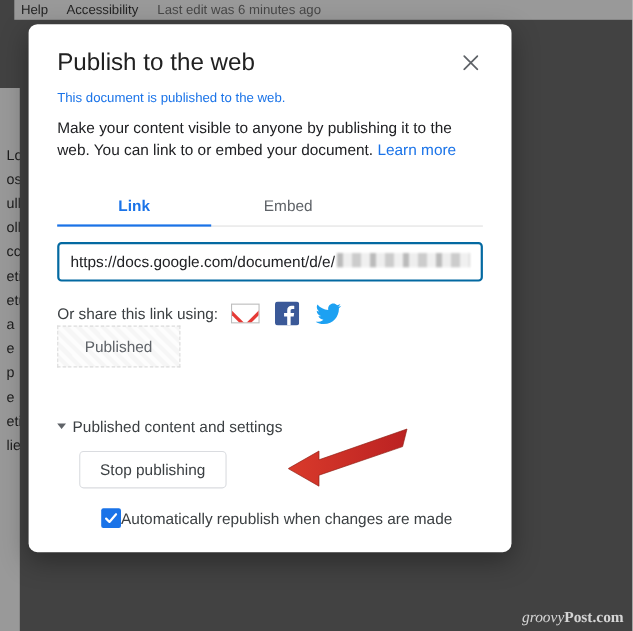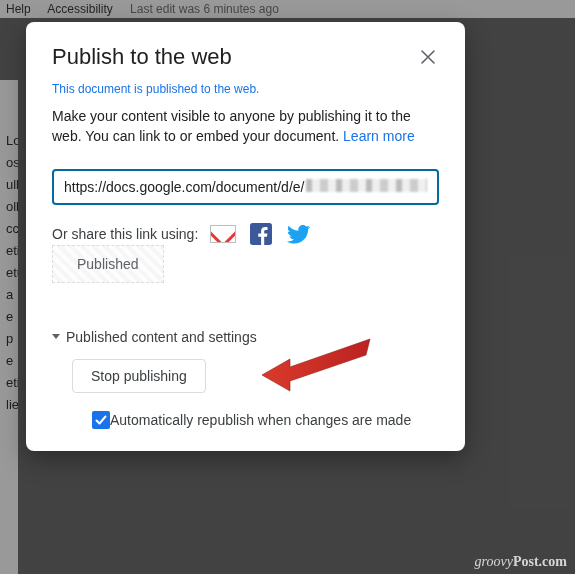--- a/index.html
+++ b/index.html
@@ -5,21 +5,21 @@
   * { box-sizing: border-box; margin: 0; padding: 0; }
   html, body { width: 575px; height: 574px; }
   body {
     font-family: Arial, "Helvetica Neue", Helvetica, sans-serif;
     background: #6f6f6f;
     position: relative;
     overflow: hidden;
   }
   .bg-menu {
     position: absolute;
-    top: 0; left: 0; right: 0;
+    top: 0; left: 13px; right: 0;
     height: 18px;
     background: #fff;
     color: #3b3b3b;
     font-size: 12px;
     padding: 2px 6px;
   }
   .bg-menu span { margin-right: 14px; }
   .bg-text {
     position: absolute;
     top: 80px; left: 0; bottom: 0;
@@ -257,20 +257,24 @@
         </svg>
     </div>
   </div>
 
   <div class="status-line">This document is published to the web.</div>
 
   <div class="desc">
     <span>Make your content visible to anyone by publishing it to the web. You can link to or embed your document. </span><span class="learn">Learn more</span>
   </div>
 
+  <div class="tabs">
+    <div class="tab active">Link</div>
+    <div class="tab">Embed</div>
+  </div>
 
   <div class="url-box">
     <span>https://docs.google.com/document/d/e/</span>
       <span class="blur"></span>
   </div>
 
   <div class="share-row">
     <span>Or share this link using:</span>
     <div class="ico">
       <div class="gmail-ico">

